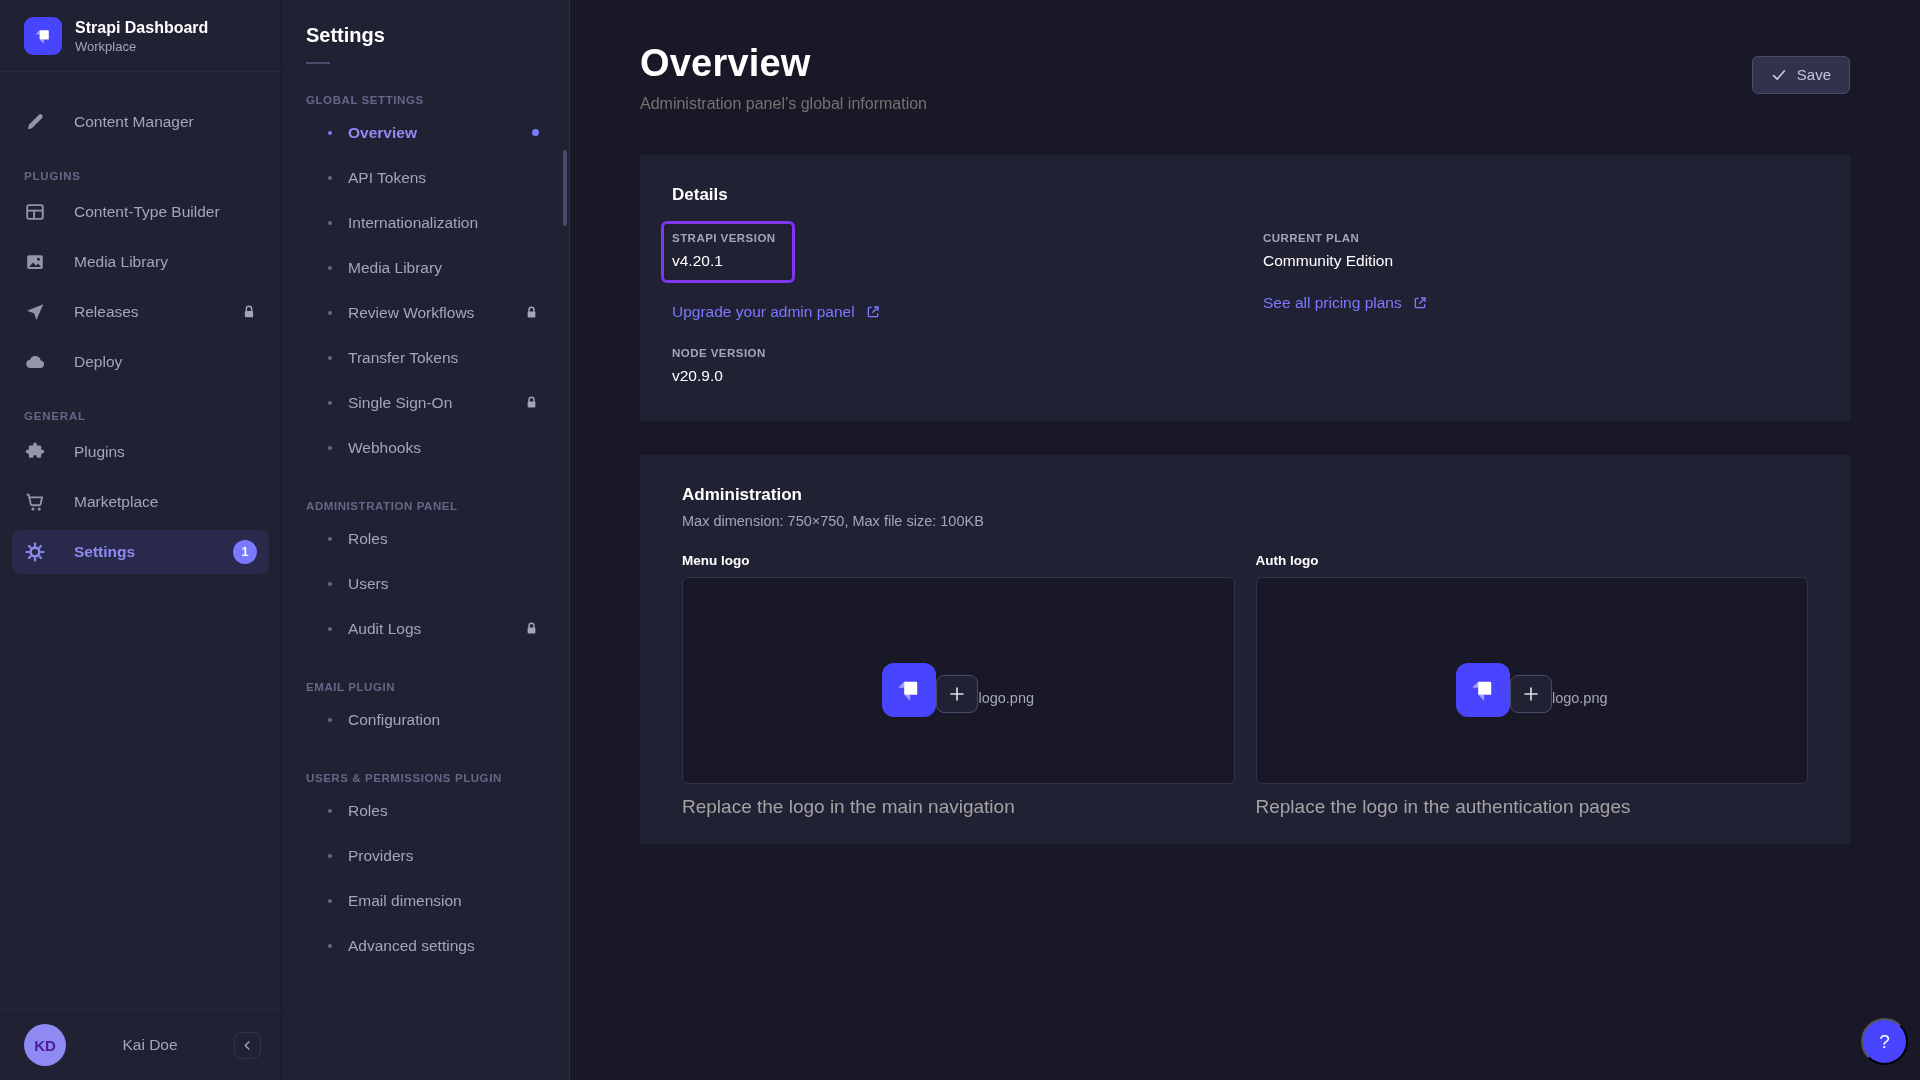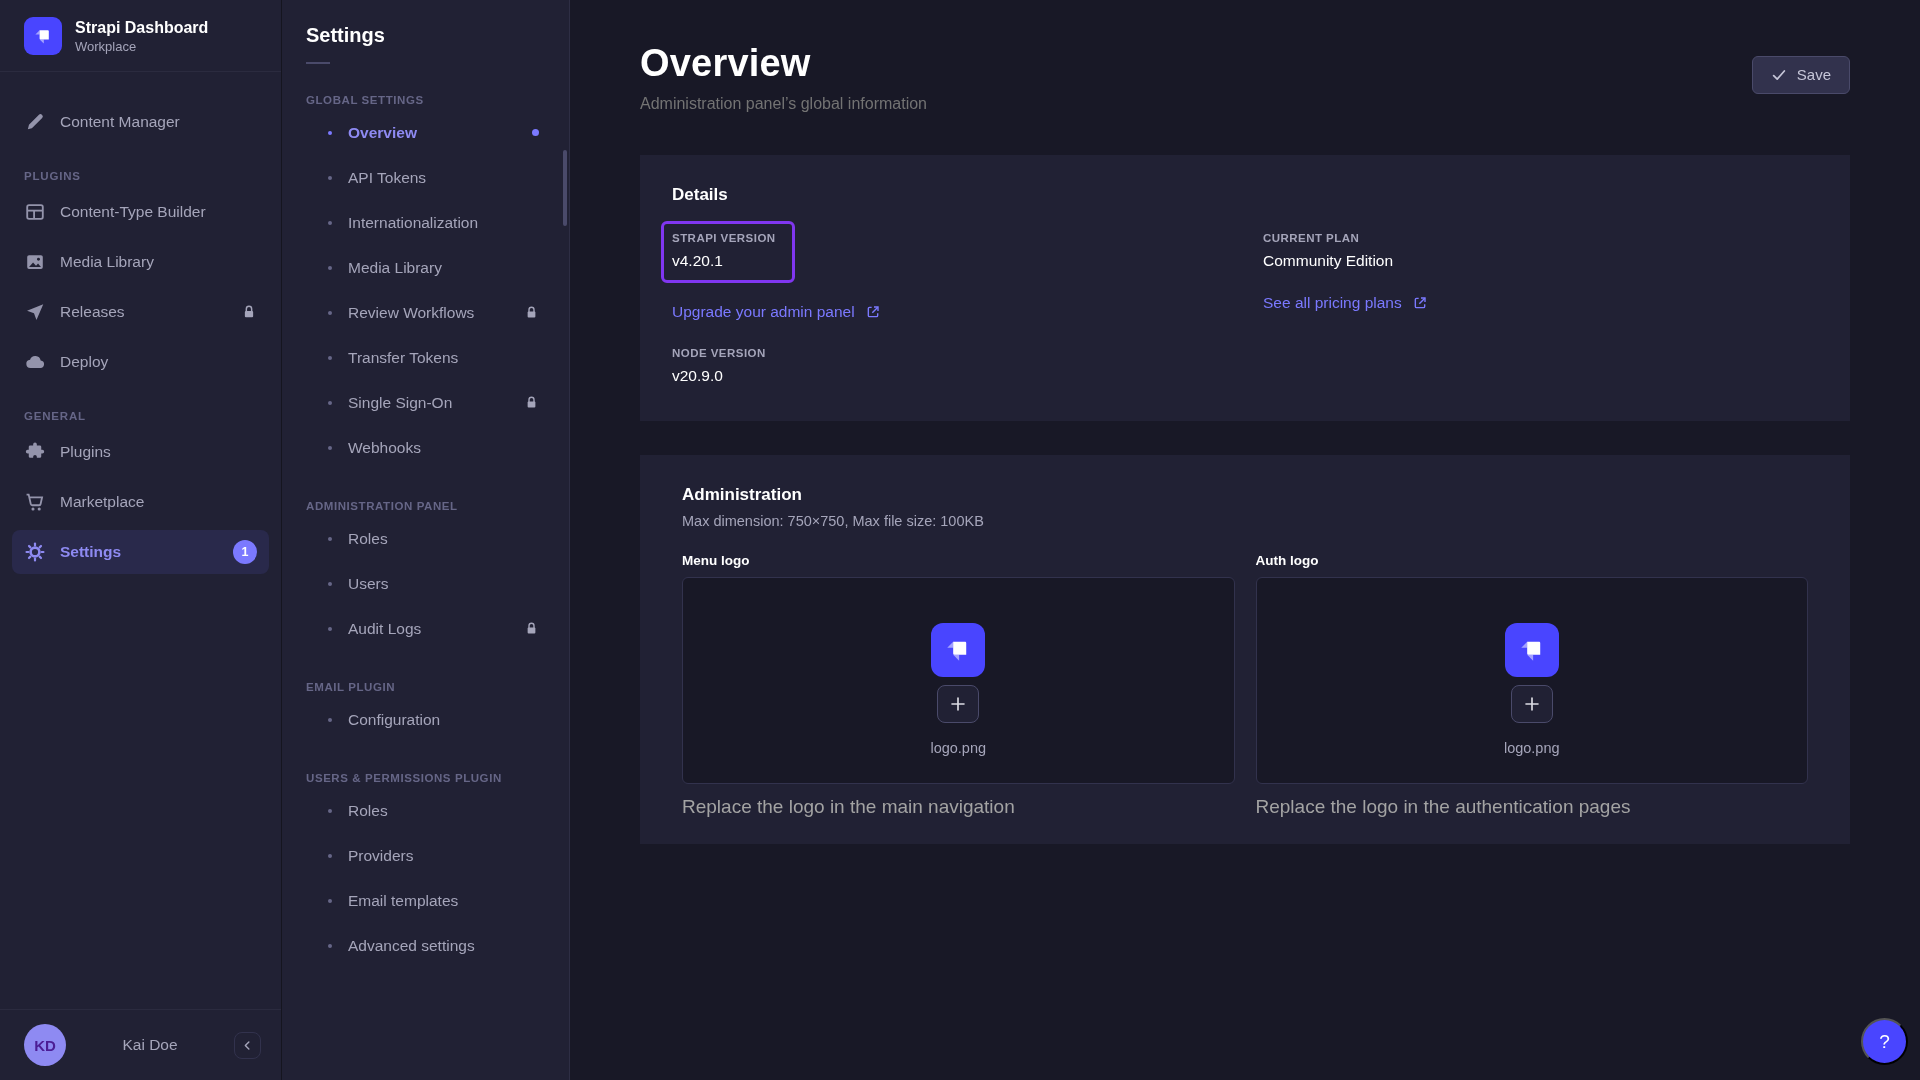--- a/index.html
+++ b/index.html
@@ -27,21 +27,21 @@
     display:flex; align-items:center; justify-content:center; flex:0 0 auto;
   }
   .brand-title { font-size:16px; font-weight:700; line-height:1.25; }
   .brand-sub { font-size:13px; color:#a5a5ba; margin-top:1px; }
   .nav-scroll { flex:1; padding:12px 12px 0; border-top:1px solid #2b2b3f; overflow:hidden; }
   .nav-section-label {
     padding:0 12px; margin:26px 0 8px;
     font-size:11.5px; font-weight:700; letter-spacing:.07em; color:#666687;
   }
   .nav-item {
-    display:flex; align-items:center; gap:14px;
+    display:flex; align-items:center; gap:28px;
     height:44px; padding:0 12px; margin:5px 0 6px;
     border-radius:8px; color:#a5a5ba; font-size:15.5px; cursor:pointer;
   }
   .nav-item .nav-ic { width:22px; height:22px; flex:0 0 auto; }
   .nav-item.active { background:#29294b; color:#8e8af2; font-weight:700; }
   .nav-item .right-slot { margin-left:auto; display:flex; align-items:center; }
   .badge {
     min-width:24px; height:24px; border-radius:12px; background:#7b79ff;
     color:#fff; font-size:12.5px; font-weight:700;
     display:flex; align-items:center; justify-content:center; padding:0 7px;
@@ -123,21 +123,21 @@
   .field.mt { margin-top:26px; }
   .plan-field { margin-top:9px; }
 
   .custom-card { margin-top:34px; padding:30px 42px 26px; }
   .custom-sub { margin-top:8px; font-size:14.5px; color:#a5a5ba; }
   .logo-grid { display:grid; grid-template-columns:1fr 1fr; column-gap:21px; margin-top:24px; }
   .logo-label { font-size:13.5px; font-weight:700; margin-bottom:9px; }
   .upload-box {
     height:207px; background:#181826;
     border:1px solid #32324d; border-radius:6px;
-    display:flex; flex-direction:column; align-items:center; justify-content:center;
+    display:flex; flex-direction:row; align-items:center; justify-content:center;
     padding-top:18px; cursor:pointer;
   }
   .logo-tile {
     width:54px; height:54px; border-radius:12px; background:#4945ff;
     display:flex; align-items:center; justify-content:center;
   }
   .plus-btn {
     margin-top:8px; width:42px; height:38px;
     border:1px solid #4a4a6a; border-radius:8px; background:#212134;
     display:flex; align-items:center; justify-content:center; cursor:pointer;
@@ -353,21 +353,21 @@
   <div class="sub-item">
     <span class="bullet"></span>
     <span>Roles</span>
   </div>
   <div class="sub-item">
     <span class="bullet"></span>
     <span>Providers</span>
   </div>
   <div class="sub-item">
     <span class="bullet"></span>
-    <span>Email templates</span>
+    <span>Email dimension</span>
   </div>
   <div class="sub-item">
     <span class="bullet"></span>
     <span>Advanced settings</span>
   </div>
 
   <div class="scroll-thumb"></div>
 </aside>
 
 <main class="content">

